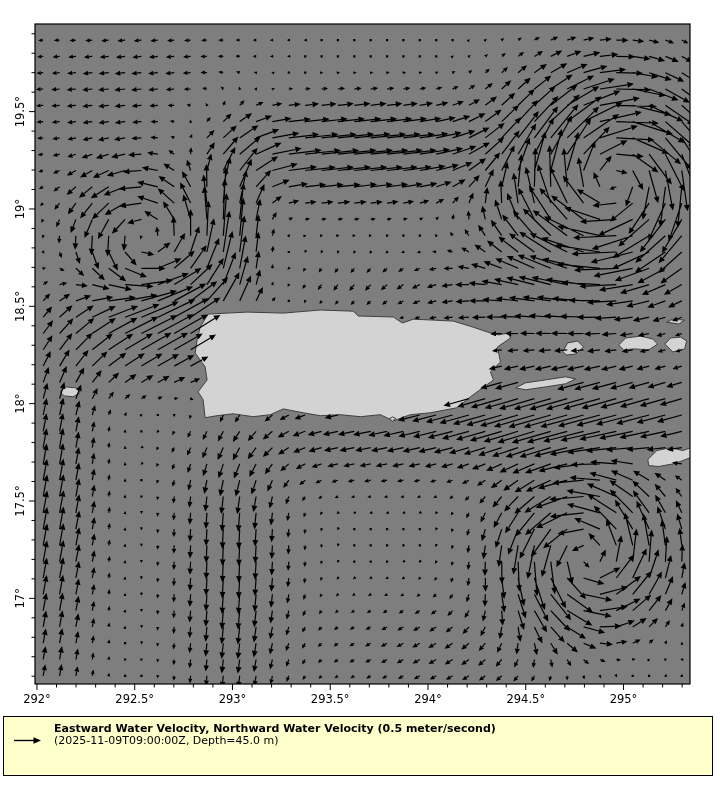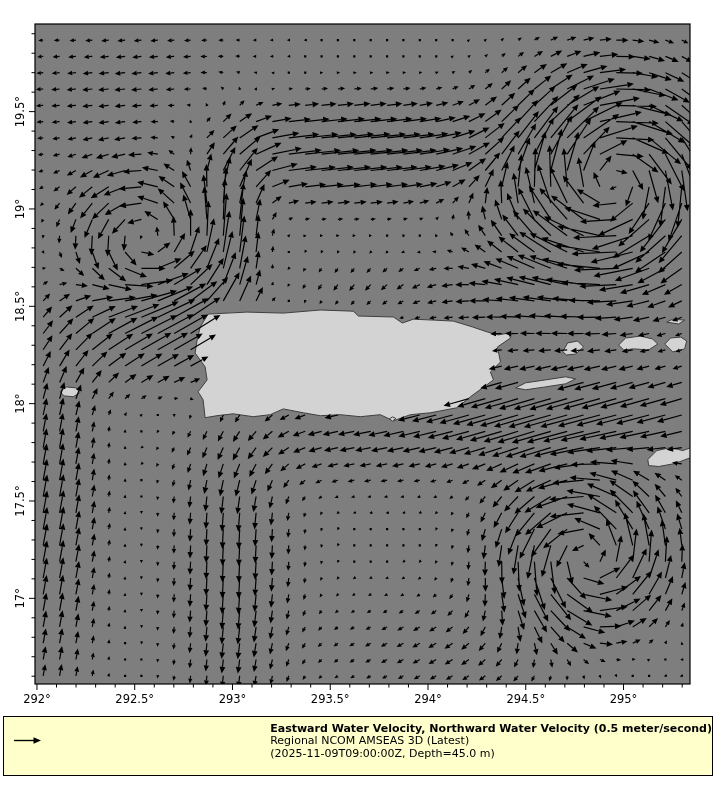--- a/index.html
+++ b/index.html
@@ -117,26 +117,25 @@
       <text x="525.8" y="703" text-anchor="middle" font-size="11.5px" fill="#000000">294.5°</text>
       <text x="623.5" y="703" text-anchor="middle" font-size="11.5px" fill="#000000">295°</text>
       <text x="24" y="598.3" text-anchor="middle" font-size="11.5px" fill="#000000" transform="rotate(-90 24 598.3)">17°</text>
       <text x="24" y="501.0" text-anchor="middle" font-size="11.5px" fill="#000000" transform="rotate(-90 24 501.0)">17.5°</text>
       <text x="24" y="403.6" text-anchor="middle" font-size="11.5px" fill="#000000" transform="rotate(-90 24 403.6)">18°</text>
       <text x="24" y="306.3" text-anchor="middle" font-size="11.5px" fill="#000000" transform="rotate(-90 24 306.3)">18.5°</text>
       <text x="24" y="209.0" text-anchor="middle" font-size="11.5px" fill="#000000" transform="rotate(-90 24 209.0)">19°</text>
       <text x="24" y="111.6" text-anchor="middle" font-size="11.5px" fill="#000000" transform="rotate(-90 24 111.6)">19.5°</text>
     </svg>
 
-  <div id="legend-box" style="background: rgb(255, 255, 204); border-color: rgb(0, 0, 0); justify-content: space-between;">
+  <div id="legend-box" style="background: rgb(255, 255, 204); border-color: rgb(0, 0, 0);">
     <span class="legend-arrow-wrap">
       <svg width="27" height="9">
         <line x1="0" y1="4.5" x2="20" y2="4.5" stroke="#000" stroke-width="1.4"></line>
         <polygon points="27,4.5 19.5,1.2 19.5,7.8" fill="#000"></polygon>
       </svg>
     </span>
     <div class="legend-text">
       <div class="lt">Eastward Water Velocity, Northward Water Velocity (0.5 meter/second)</div>
-      <div>Regional NCOM AMSEAS 3D (Latest)</div>
       <div>(2025-11-09T09:00:00Z, Depth=45.0 m)</div>
     </div>
   </div>
 </div>
 
 </body></html>

